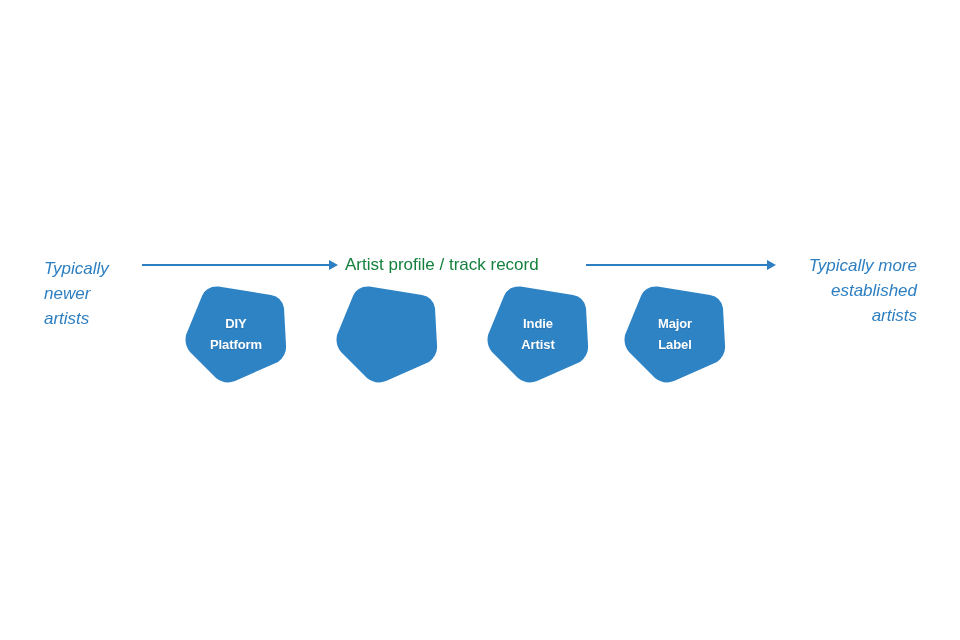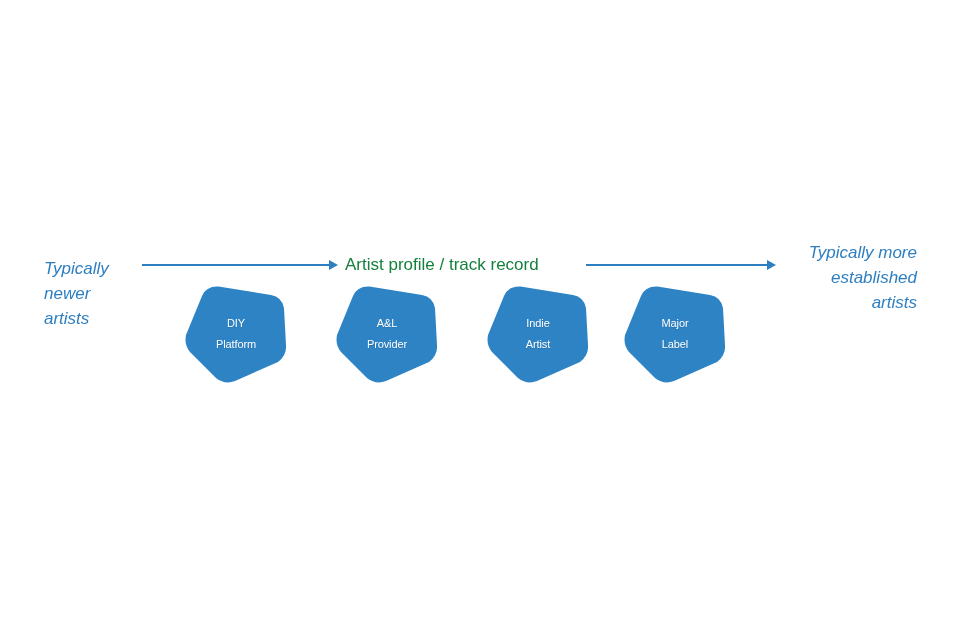--- a/index.html
+++ b/index.html
@@ -31,21 +31,21 @@
     white-space: pre-line;
   }
   #caption-left {
     left: 44px;
     top: 256px;
     width: 130px;
     text-align: left;
   }
   #caption-right {
     right: 43px;
-    top: 240px;
+    top: 253px;
     width: 170px;
     text-align: right;
   }
 
   
   #axis-label {
     position: absolute;
     left: 345px;
     top: 254px;
     font-size: 17px;
@@ -97,22 +97,22 @@
     position: absolute;
     left: 0;
     top: 0;
     width: 106px;
     height: 101px;
   }
   .node .node-label {
     position: relative;
     z-index: 2;
     color: #ffffff;
-    font-size: 11px;
-    font-weight: normal;
+    font-size: 13px;
+    font-weight: bold;
     line-height: 21px;
     text-align: center;
     white-space: pre-line;
     letter-spacing: -0.1px;
     text-shadow: 0 1px 1px rgba(0,0,0,0.12);
   }
   #node-0 { left: 183px; }
   #node-1 { left: 334px; }
   #node-2 { left: 485px; }
   #node-3 { left: 622px; }
@@ -147,22 +147,20 @@
       <path d="M 35.5 3.5 L 88 12 Q 99 14 101 25 L 103 62 Q 104 72 95 79 L 52 98 Q 42 102 33 95 L 7 69 Q 1 62 3 52 L 19 13 Q 23 3 35.5 3.5 Z" fill="#2E83C5"></path>
     </svg>
     <div class="node-label">DIY
 Platform</div>
   </div>
 
   <div class="node" id="node-1">
     <svg class="hex" viewBox="0 0 106 101">
       <path d="M 35.5 3.5 L 88 12 Q 99 14 101 25 L 103 62 Q 104 72 95 79 L 52 98 Q 42 102 33 95 L 7 69 Q 1 62 3 52 L 19 13 Q 23 3 35.5 3.5 Z" fill="#2E83C5"></path>
     </svg>
-    <div class="node-label">A&amp;L
-Provider</div>
   </div>
 
   <div class="node" id="node-2">
     <svg class="hex" viewBox="0 0 106 101">
       <path d="M 35.5 3.5 L 88 12 Q 99 14 101 25 L 103 62 Q 104 72 95 79 L 52 98 Q 42 102 33 95 L 7 69 Q 1 62 3 52 L 19 13 Q 23 3 35.5 3.5 Z" fill="#2E83C5"></path>
     </svg>
     <div class="node-label">Indie
 Artist</div>
   </div>
 

